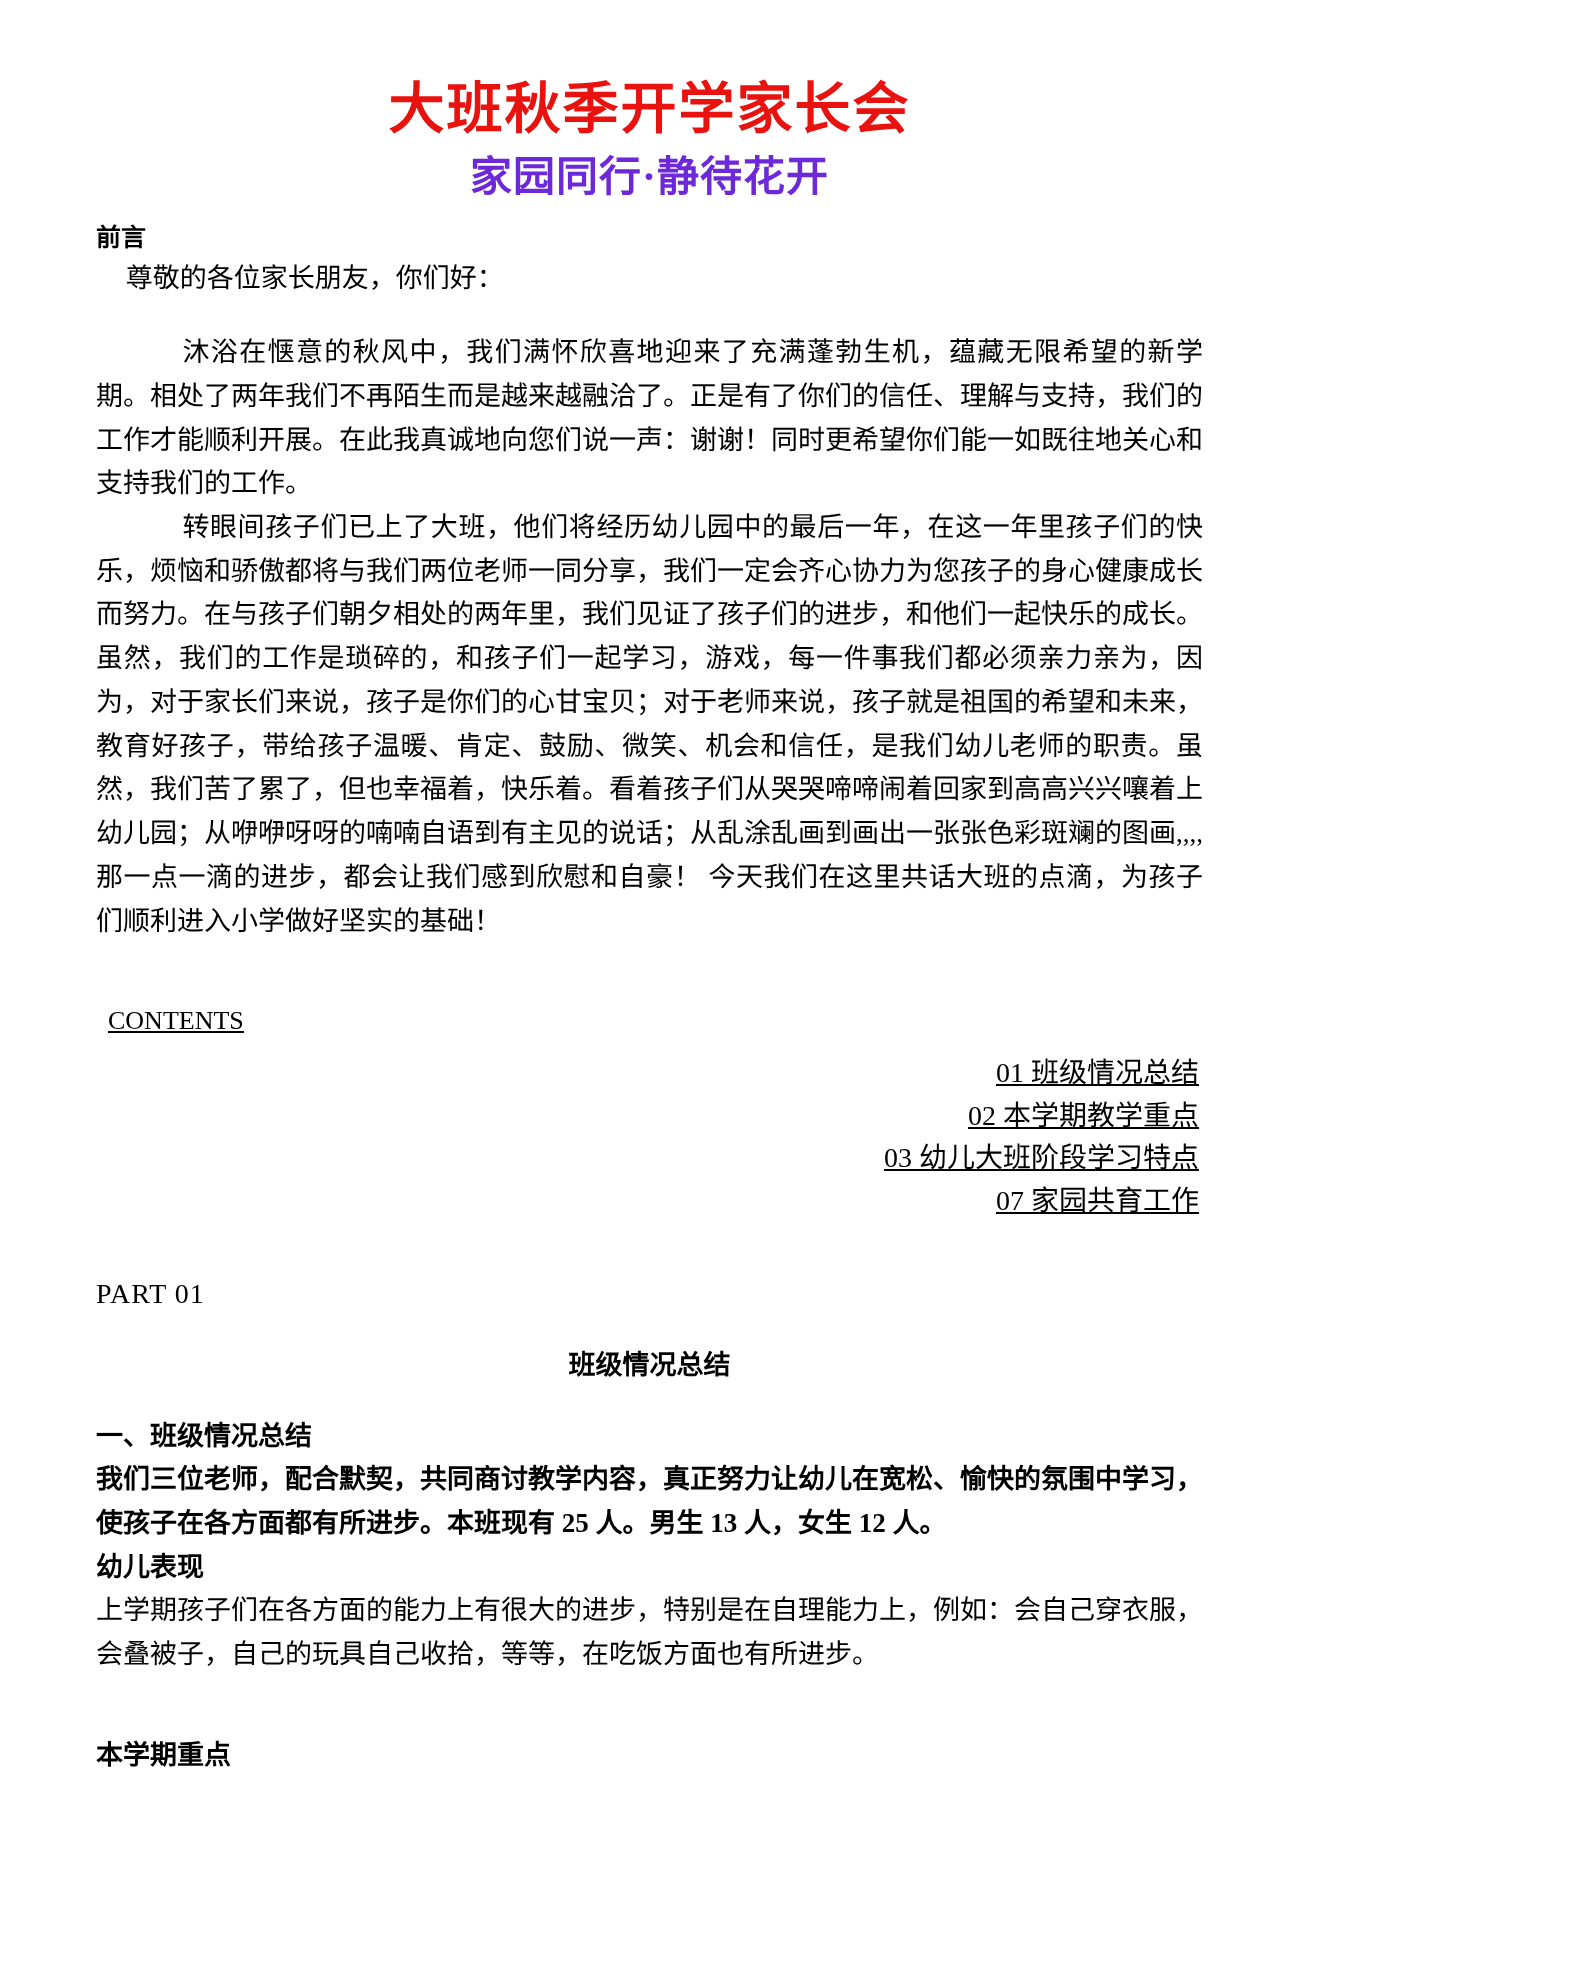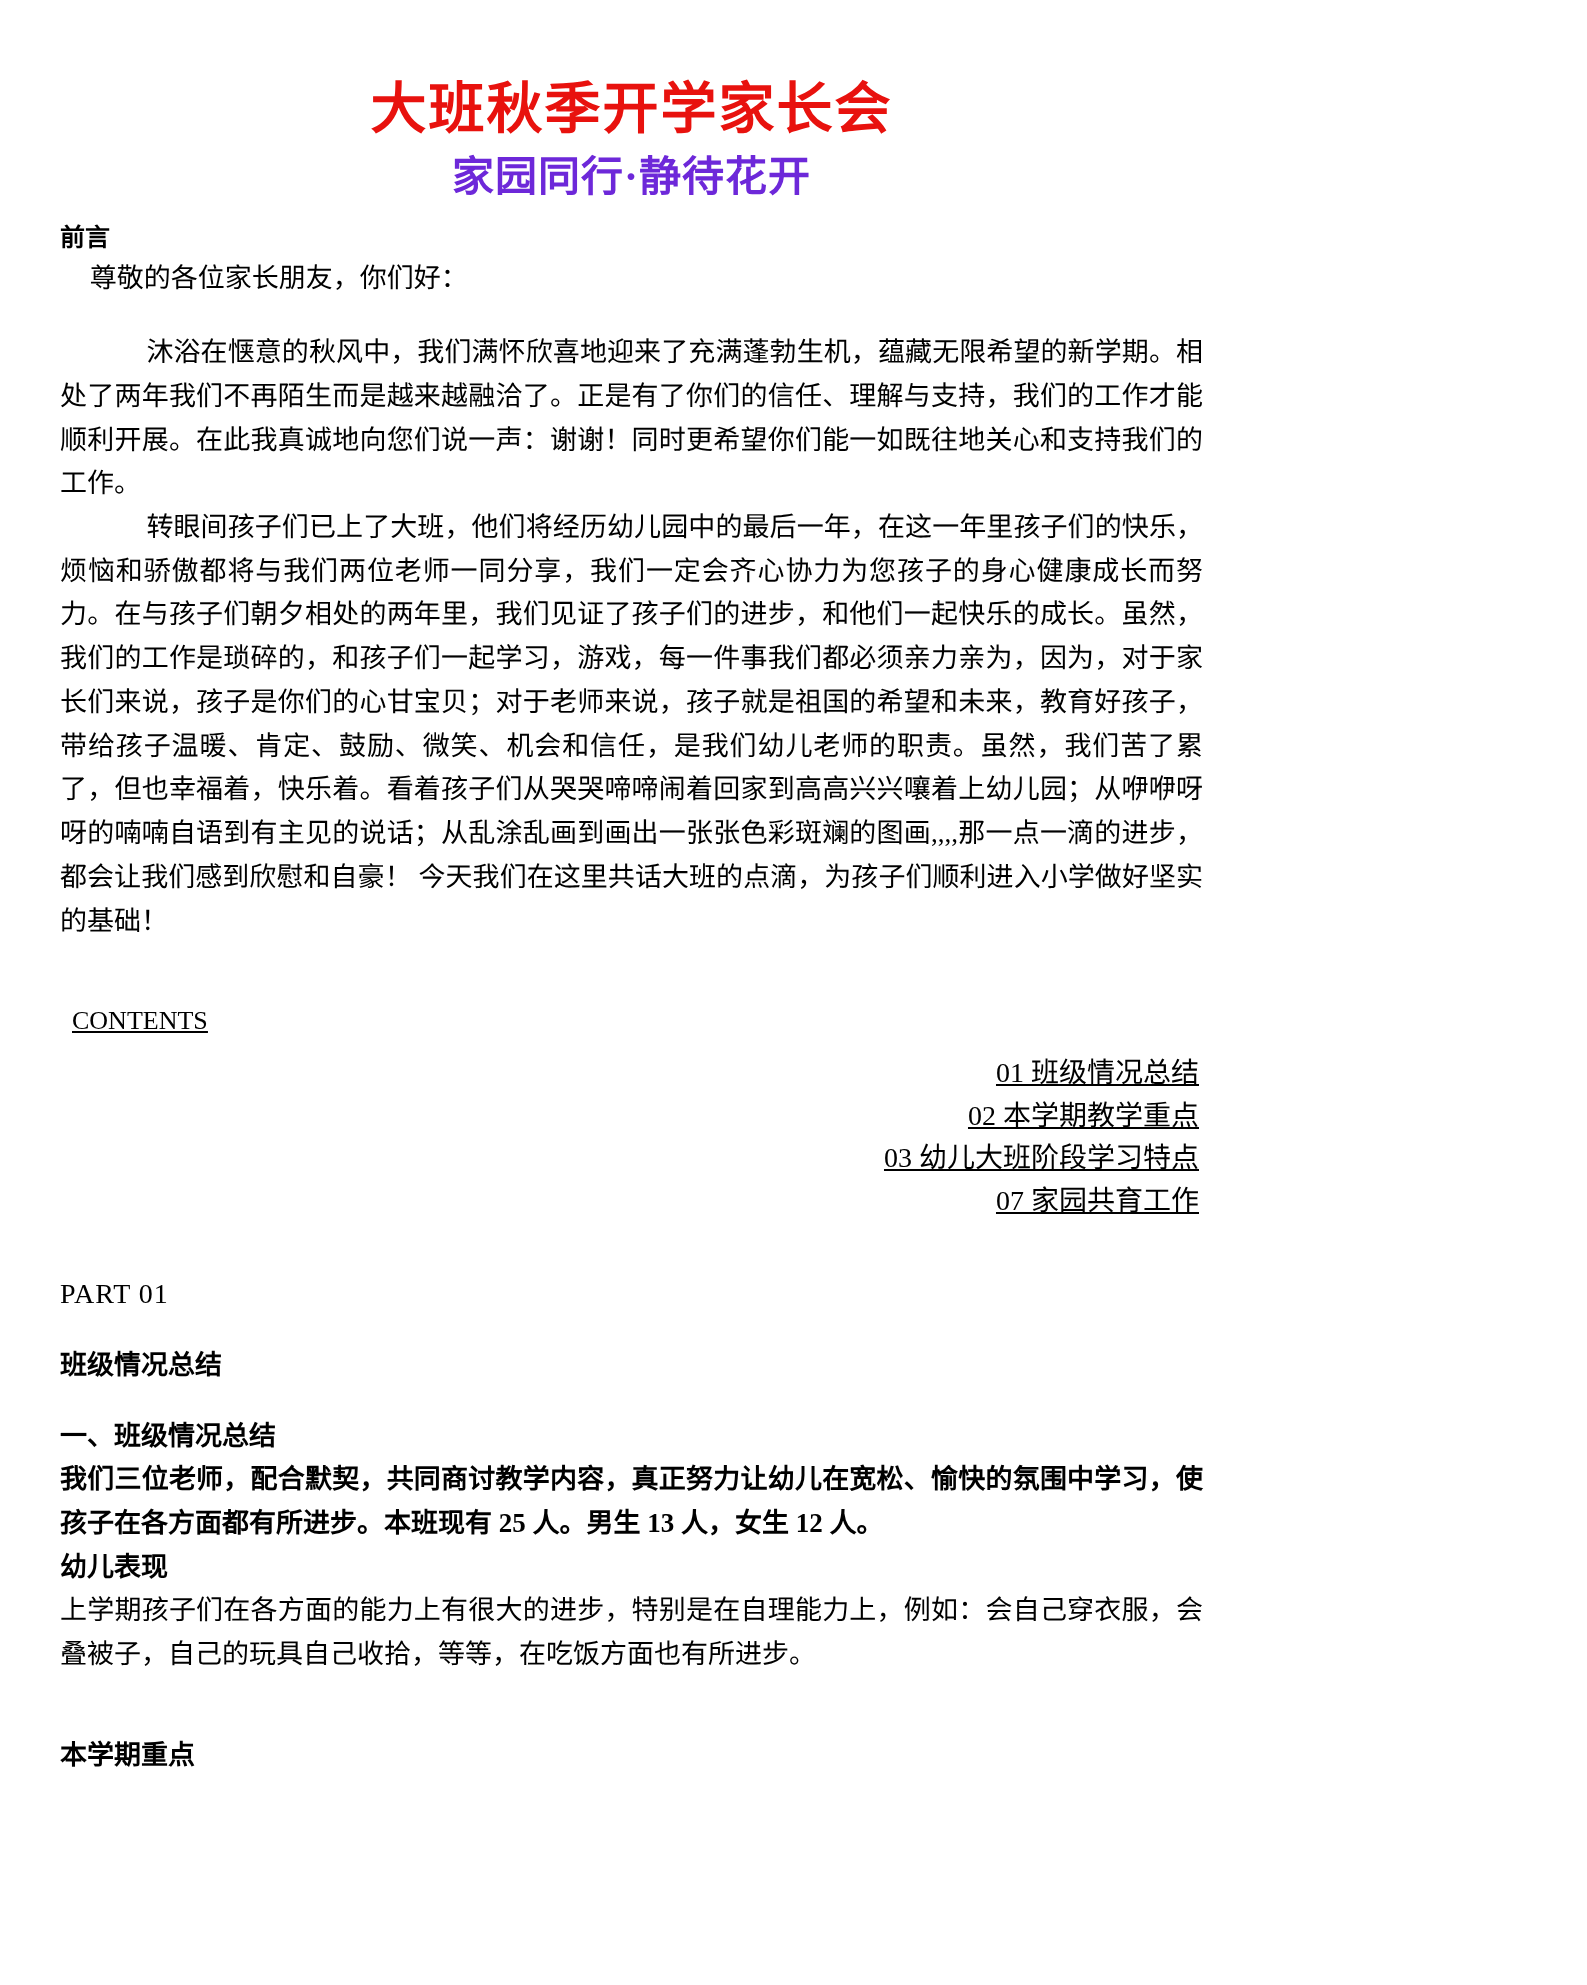--- a/index.html
+++ b/index.html
@@ -12,21 +12,21 @@
     width: 1587px;
     min-height: 1985px;
     font-family: "Liberation Serif", "DejaVu Serif", serif;
     color: #000000;
     -webkit-font-smoothing: antialiased;
   }
   .page {
     width: 1311px;
     min-height: 1985px;
     box-sizing: border-box;
-    padding: 56px 108px 0 60px;
+    padding: 56px 108px 0 96px;
     background: #ffffff;
     position: relative;
   }
 
   
   .doc-title {
     text-align: center;
     color: #e8120e;
     font-size: 56px;
     font-weight: bold;
@@ -93,20 +93,21 @@
     font-size: 28px;
     line-height: 1.5;
     letter-spacing: 1px;
     margin: 0;
   }
   .part-title {
     font-size: 27px;
     font-weight: bold;
     line-height: 1.5;
     margin: 0;
+    text-align: center;
   }
   .sub-head {
     font-size: 27px;
     font-weight: bold;
     line-height: 1.6;
     margin: 0;
   }
   .para-bold {
     font-size: 27px;
     font-weight: bold;

